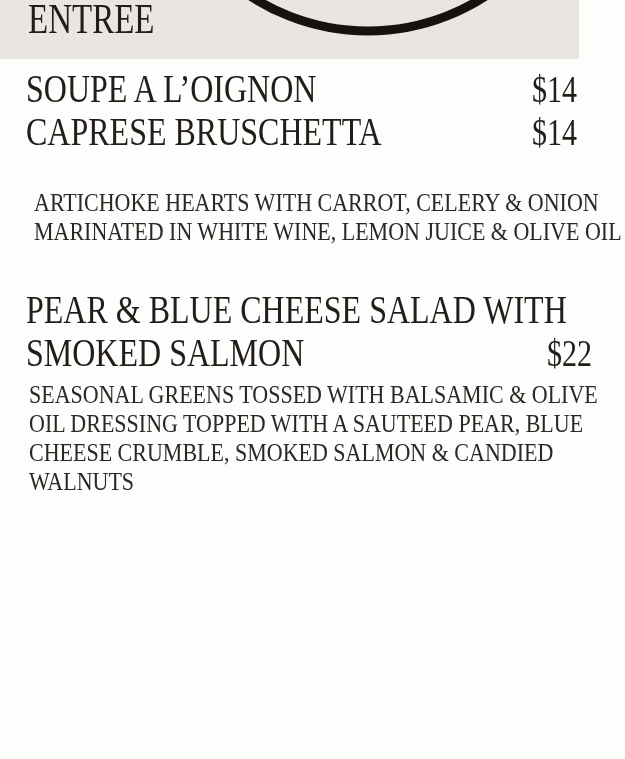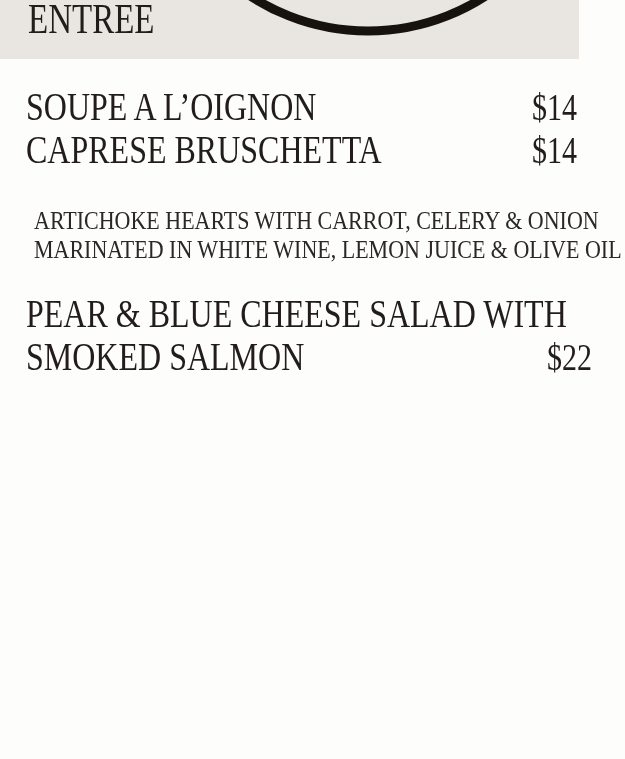--- a/index.html
+++ b/index.html
@@ -72,28 +72,28 @@
   .desc-line {
     font-size: 22px;
     line-height: 29px;
     white-space: nowrap;
     transform: scaleY(1.15);
     transform-origin: 0 50%;
     color: #2b2724;
   }
 
   
-  .item1 { margin-top: 26px; }
+  .item1 { margin-top: 8px; }
   .item1 .desc { margin-top: 2px; }
   .item2 { }
   .item2 .desc { margin-top: 0; }
   .item3 { margin-top: 35px; padding-left: 5px; }
   .item3 .desc { margin-top: 8px; }
   .item3 .price { right: -13px; }
-  .item4 { margin-top: 28px; }
+  .item4 { margin-top: 42px; }
   .item4 .desc { margin-top: 6px; }
   .item4 .price { right: -15px; }
 </style>
 </head>
 <body>
 
 <div class="band">
   <svg class="arc-svg" width="579" height="77" viewBox="0 0 579 77" aria-hidden="true">
     <circle cx="368" cy="-184" r="215" fill="none" stroke="#17120e" stroke-width="9"></circle>
   </svg>
@@ -128,15 +128,21 @@
   </section>
 
   <section class="item item4">
     <div class="row">
       <div class="name">
         <div class="name-line">PEAR &amp; BLUE CHEESE SALAD WITH</div>
         <div class="name-line">SMOKED SALMON</div>
       </div>
       <div class="price">$22</div>
     </div>
+    <div class="desc">
+      <div class="desc-line">SEASONAL GREENS TOSSED WITH BALSAMIC &amp; OLIVE</div>
+      <div class="desc-line">OIL DRESSING TOPPED WITH A SAUTEED PEAR, BLUE</div>
+      <div class="desc-line">CHEESE CRUMBLE, SMOKED SALMON &amp; CANDIED</div>
+      <div class="desc-line">WALNUTS</div>
+    </div>
   </section>
 
 </div>
 
 </body></html>

